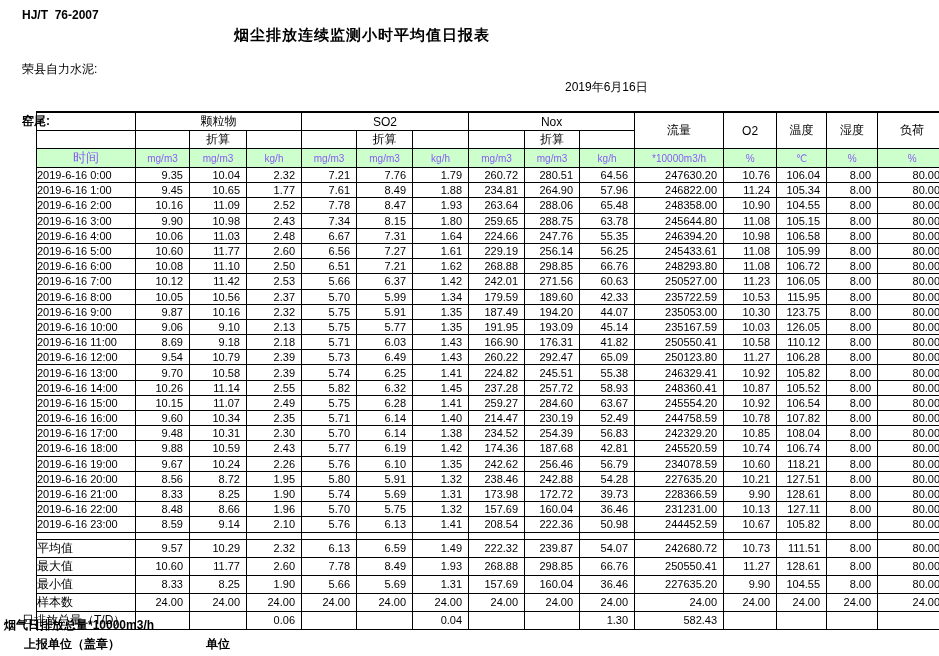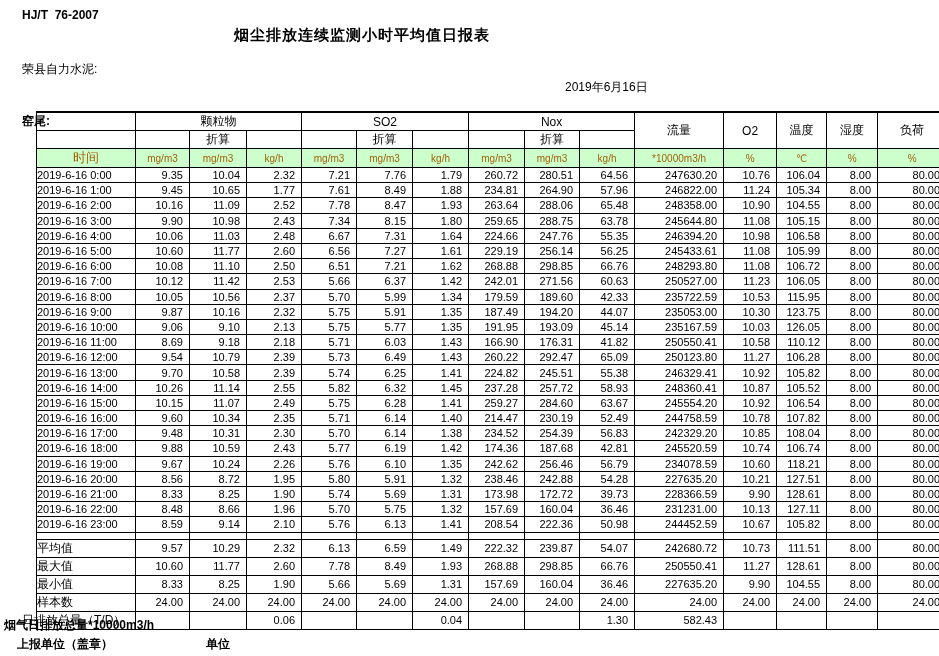--- a/index.html
+++ b/index.html
@@ -7,31 +7,31 @@
   .sheet{position:relative;width:939px;height:656px;background:#fff;overflow:hidden;}
   .abs{position:absolute;}
   .std{left:22px;top:8px;font-size:12px;font-weight:bold;white-space:pre;}
   .title{left:0;top:26px;width:660px;text-align:center;font-size:15px;font-weight:bold;letter-spacing:1px;margin-left:32px;}
   .company{left:22px;top:61px;font-size:12px;font-weight:normal;}
   .location{left:22px;top:78px;font-size:12px;font-weight:bold;margin-top:35px;}
   .date{left:565px;top:79px;font-size:12px;}
   table.grid{position:absolute;left:20px;top:111px;border-collapse:collapse;table-layout:fixed;width:910px;border:1px solid #000;border-top:2px solid #000;margin-left:16px;}
   table.grid td{border:1px solid #000;padding:0;overflow:visible;vertical-align:middle;}
   tr.ghead td{height:14px;font-size:12px;text-align:center;}
-  tr.green td{background:#ccffcc;color:#a16207;text-align:center;font-size:10px;height:15px;}
+  tr.green td{background:#ccffcc;color:#8b5cf6;text-align:center;font-size:10px;height:15px;}
   tr.green td.time-h{font-size:13px;}
   .bigcol{font-size:13px;text-align:center;}
   tbody.data td,tbody.sum td{height:14.2px;font-size:11px;}
   td.val{text-align:right;padding-right:6px !important;}
   td.time-cell{padding-right:3px !important;}
   td.sum-label{padding-right:3px !important;font-size:12px !important;}
   td.total-label{text-align:left;white-space:nowrap;text-indent:-15px;font-size:12px !important;}
   tr.spacer td{height:6px;}
   .flow-note{left:4px;top:617px;font-size:12px;font-weight:bold;}
-  .report-unit{left:17px;top:636px;font-size:12px;font-weight:bold;}
+  .report-unit{left:24px;top:636px;font-size:12px;font-weight:bold;}
   .unit-label{left:206px;top:636px;font-size:12px;font-weight:bold;}
 </style>
 </head>
 <body>
 
 <div class="sheet">
   <div class="abs std">HJ/T  76-2007</div>
   <div class="abs title">烟尘排放连续监测小时平均值日报表</div>
   <div class="abs company">荣县自力水泥:</div>
   <div class="abs location">窑尾:</div>

